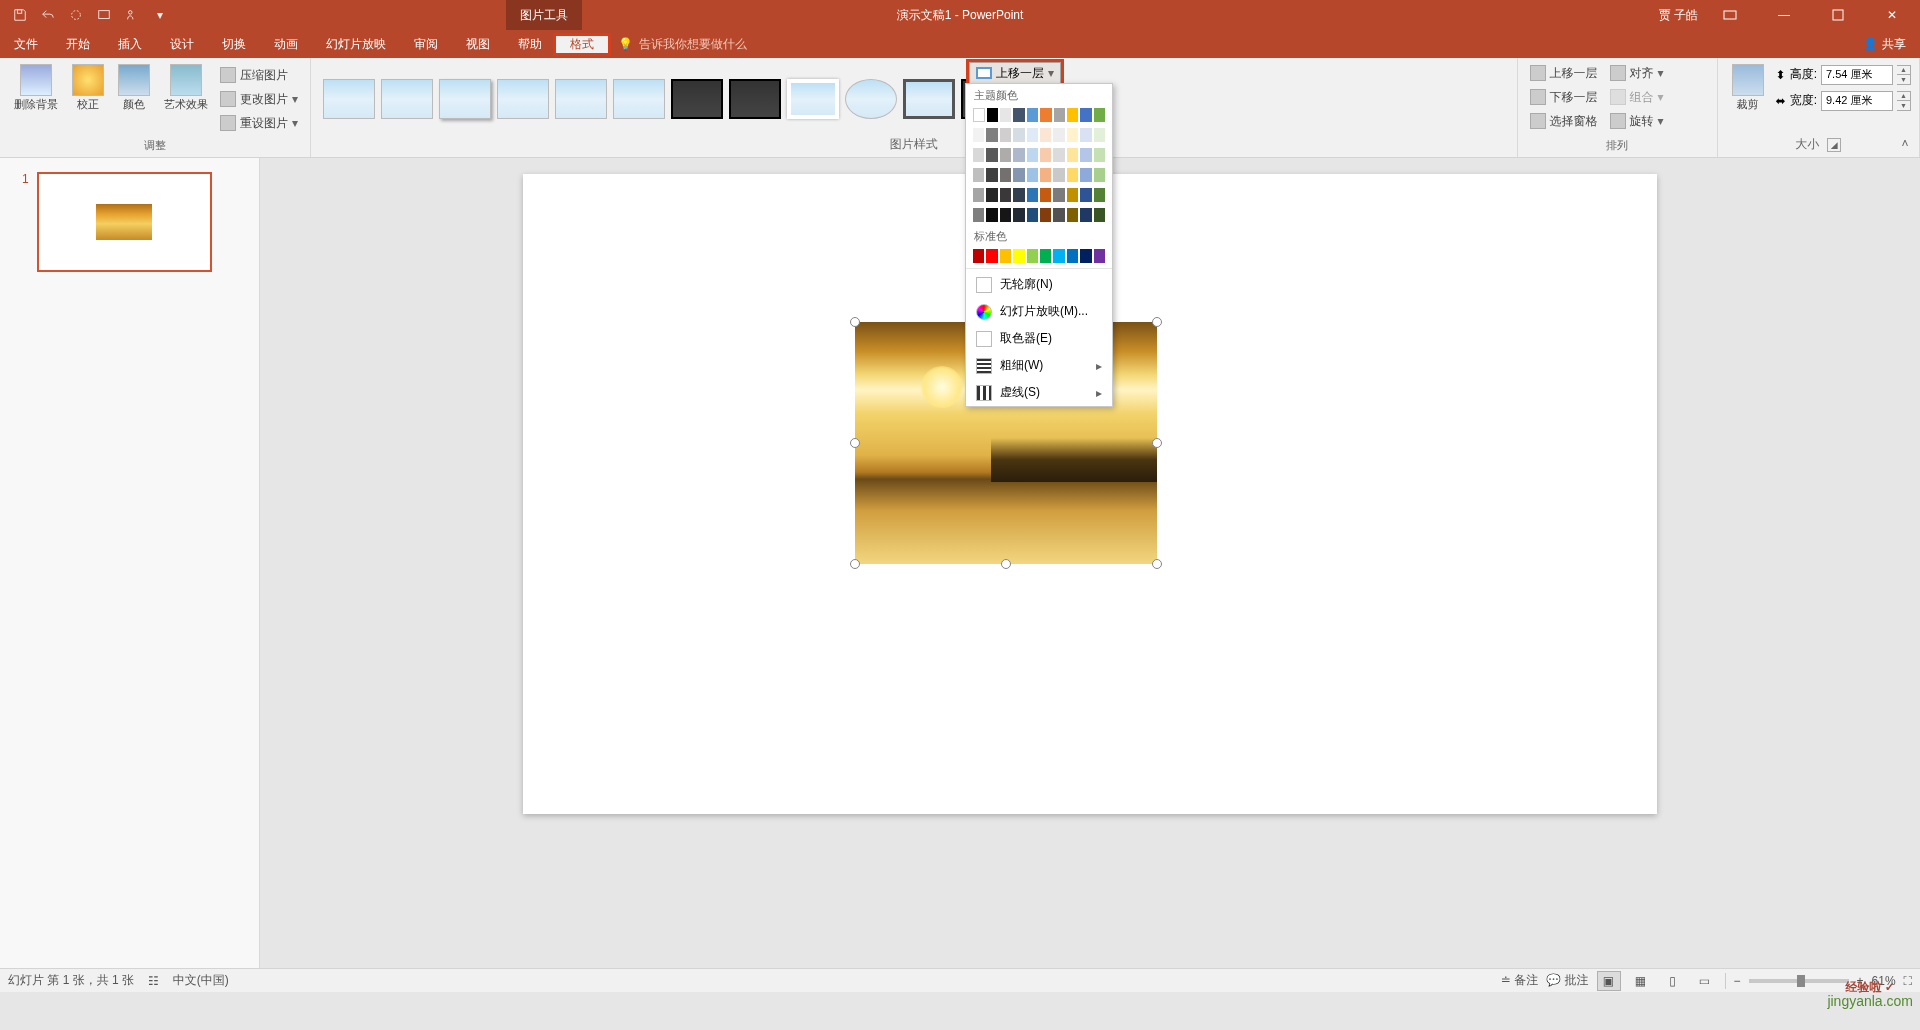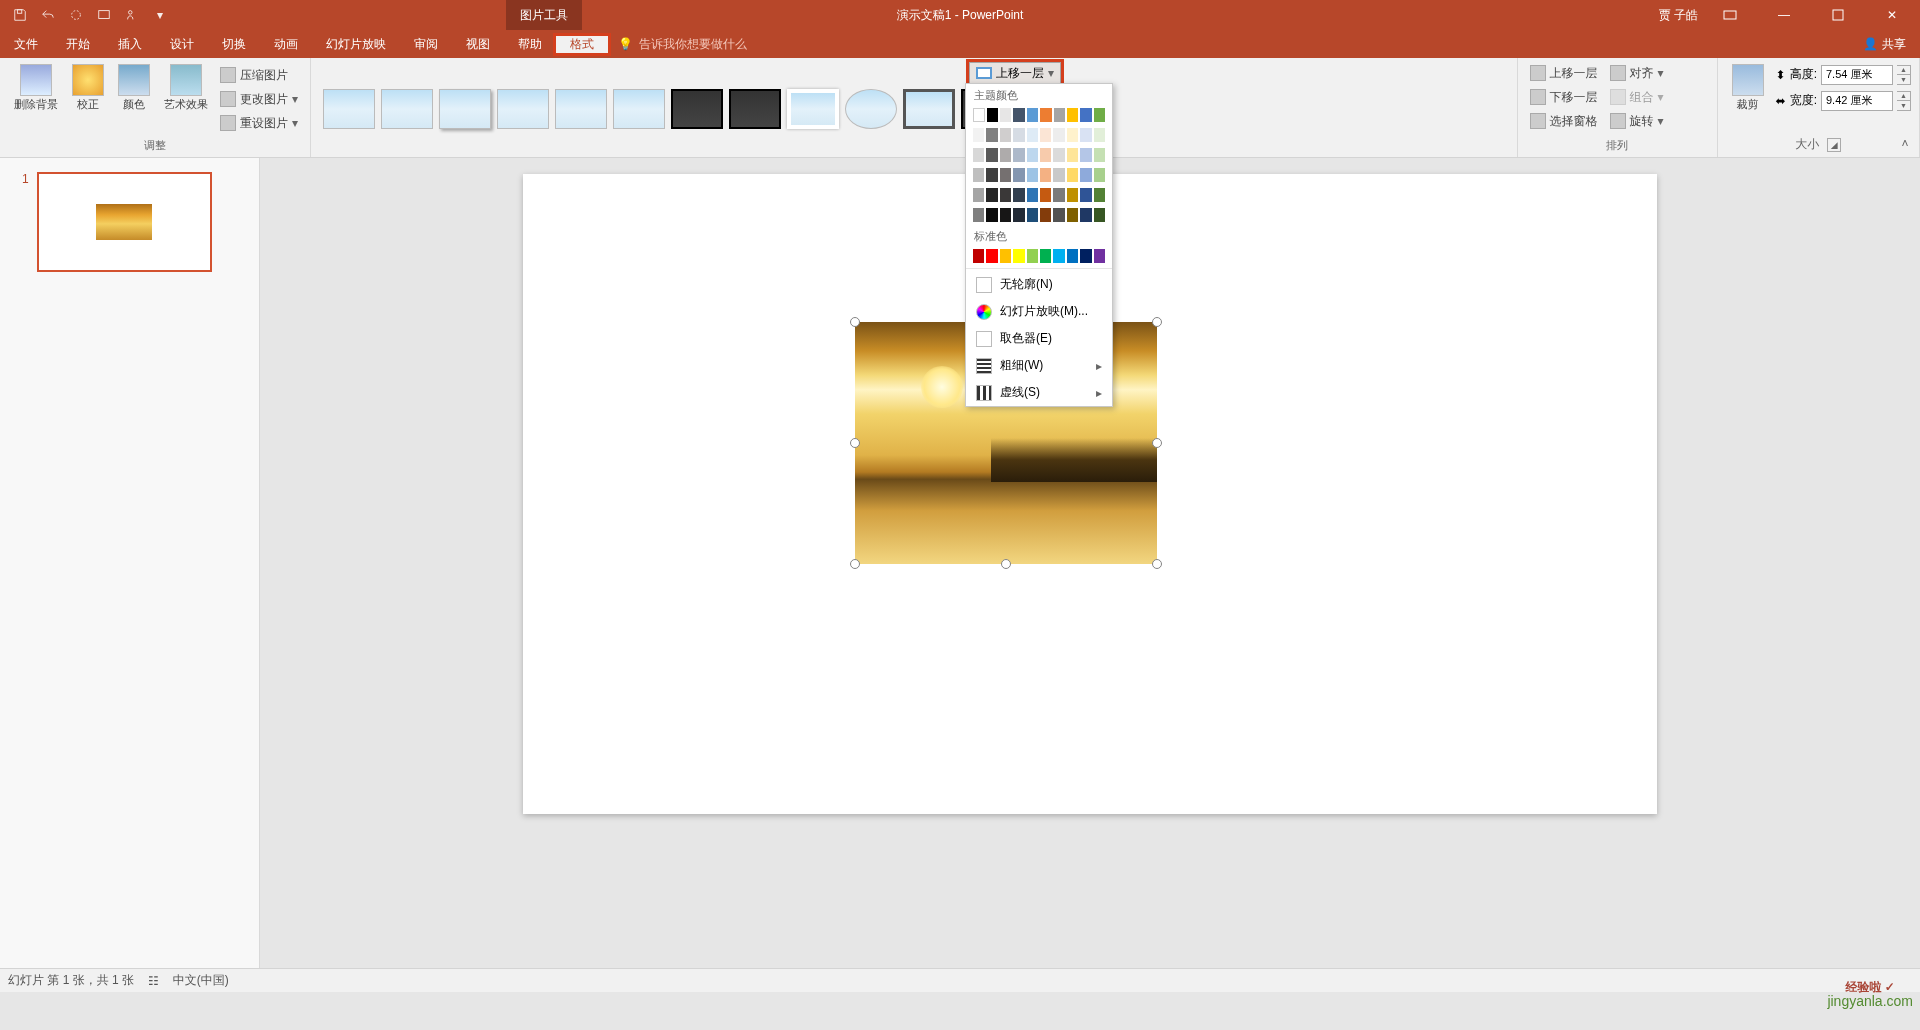--- a/index.html
+++ b/index.html
@@ -203,20 +203,23 @@
       <div class="stylethumb" style="border:4px solid #fff;box-shadow:0 0 3px rgba(0,0,0,.3)"></div>
       <div class="stylethumb oval"></div>
       <div class="stylethumb" style="border:3px solid #555"></div>
       <div class="stylethumb dark"></div>
       <div class="gallery-scroll">
           <div>▴</div>
           <div>▾</div>
           <div>▿</div>
         </div>
     </div>
+    <div class="glabel" style="display:flex;justify-content:center;align-items:center">
+        <span>图片样式</span>
+      </div>
   </div>
 
   <div class="group" style="min-width:200px">
     <div class="row" style="gap:4px">
       <div style="display:flex;flex-direction:column;gap:2px">
         <div class="smallbtn">
             <div class="sico"></div>
             <span>上移一层</span>
           </div>
         <div class="smallbtn">
@@ -433,18 +436,34 @@
         <div class="handle h-br"></div>
       </div>
     </div>
   </div>
 </div>
 
 <div class="statusbar">
   <span>幻灯片 第 1 张，共 1 张</span>
   <span>☷</span>
   <span>中文(中国)</span>
+  <div class="sb-right">
+    <span>≐ <span>备注</span></span>
+    <span>💬 <span>批注</span></span>
+    <div class="viewbtn active">▣</div>
+    <div class="viewbtn">▦</div>
+    <div class="viewbtn">▯</div>
+    <div class="viewbtn">▭</div>
+    <span style="border-left:1px solid #ccc;height:16px"></span>
+    <span>−</span>
+    <div class="zoom-slider">
+        <div class="thumb"></div>
+      </div>
+    <span>+</span>
+    <span>61%</span>
+    <span>⛶</span>
+  </div>
 </div>
 
 <div class="watermark">
   <div>经验啦 ✓</div>
   <div class="wm2">jingyanla.com</div>
 </div>
 
 </body></html>

